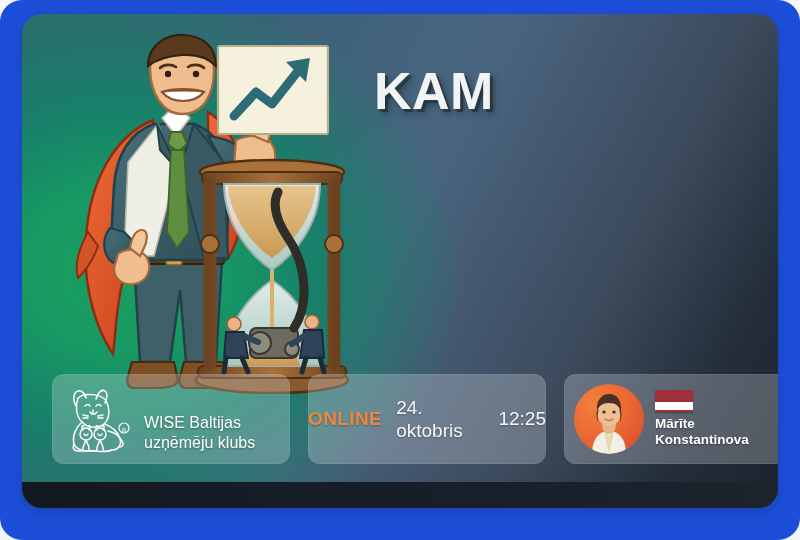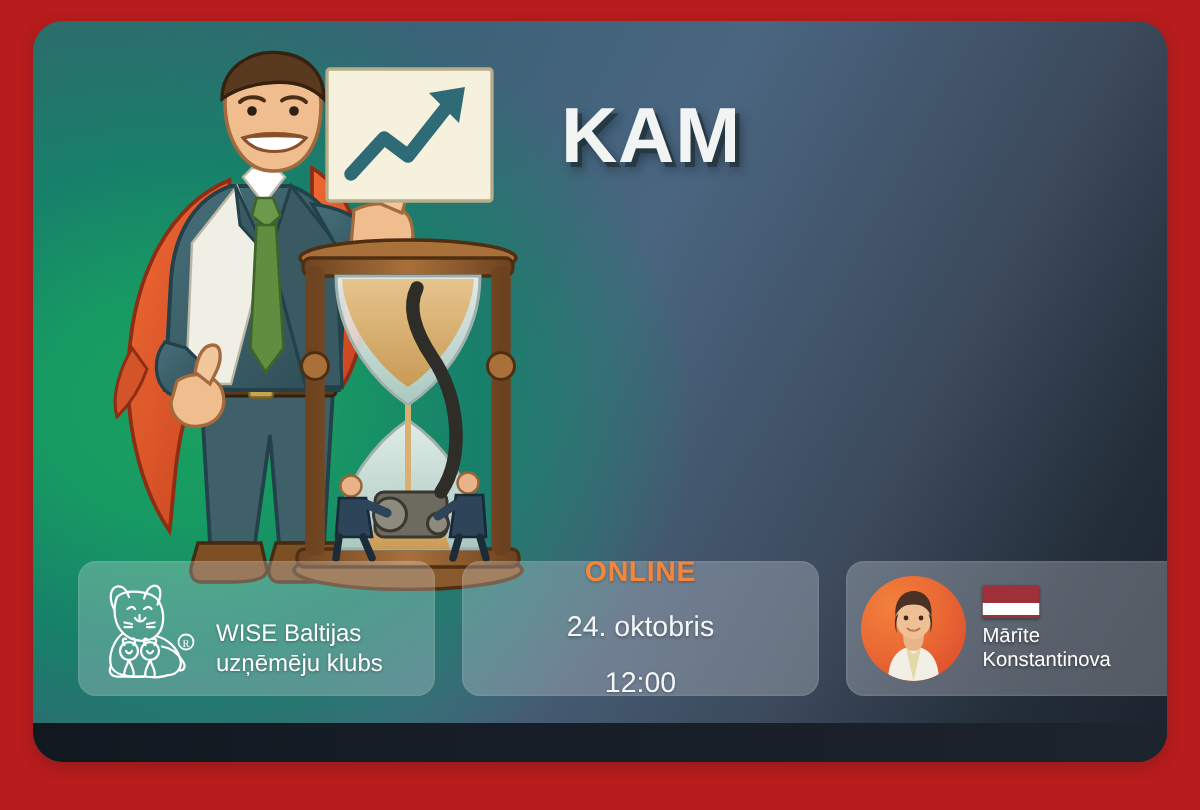--- a/index.html
+++ b/index.html
@@ -9,21 +9,22 @@
     height: 540px;
     overflow: hidden;
     background: #f4f5f6;
     font-family: "Liberation Sans", sans-serif;
   }
 
   #poster-root {
     position: relative;
     width: 800px;
     height: 540px;
-    background: #b91c1c;
+    background: #1d4ed8;
+    border-radius: 22px;
   }
 
   
   .poster-card {
     position: absolute;
     left: 22px;
     top: 14px;
     width: 756px;
     height: 494px;
     border-radius: 20px;
@@ -102,21 +103,20 @@
     font-weight: normal;
     line-height: 1.22;
     text-shadow: 0 1px 2px rgba(0,0,0,0.35);
     margin-top: 27px;
   }
 
   
   .event-inner {
     height: 100%;
     display: flex;
-    flex-direction: column;
     align-items: center;
     justify-content: center;
     gap: 14px;
   }
   .event-mode {
     color: #f2863c;
     font-size: 19px;
     font-weight: bold;
     letter-spacing: 0.4px;
     text-shadow: 0 1px 2px rgba(0,0,0,0.3);
@@ -144,21 +144,21 @@
     border-radius: 2px;
     overflow: hidden;
     margin-bottom: 4px;
     box-shadow: 0 1px 2px rgba(0,0,0,0.35);
     background: #9e3039;
   }
   .flag .flag-band { width: 100%; height: 33.3%; background: #ffffff; margin-top: 33.3%; }
   .speaker-name {
     color: #ffffff;
     font-size: 13.5px;
-    font-weight: normal;
+    font-weight: bold;
     line-height: 1.2;
     text-shadow: 0 1px 2px rgba(0,0,0,0.4);
   }
 </style>
 </head>
 <body>
 
 <div id="poster-root">
 
   <div class="poster-card">
@@ -328,21 +328,21 @@
             <div>WISE Baltijas</div>
             <div>uzņēmēju klubs</div>
           </div>
         </div>
       </div>
 
       <div class="info-card" id="card-event">
         <div class="event-inner">
           <div class="event-mode">ONLINE</div>
           <div class="event-date">24. oktobris</div>
-          <div class="event-time">12:00</div>
+          <div class="event-time">12:25</div>
         </div>
       </div>
 
       <div class="info-card" id="card-speaker">
         <div class="speaker-inner">
           <div class="speaker-photo">
             <svg viewBox="0 0 70 70" xmlns="http://www.w3.org/2000/svg">
               <defs>
                 <clipPath id="avClip">
                     <circle cx="35" cy="35" r="35"></circle>

